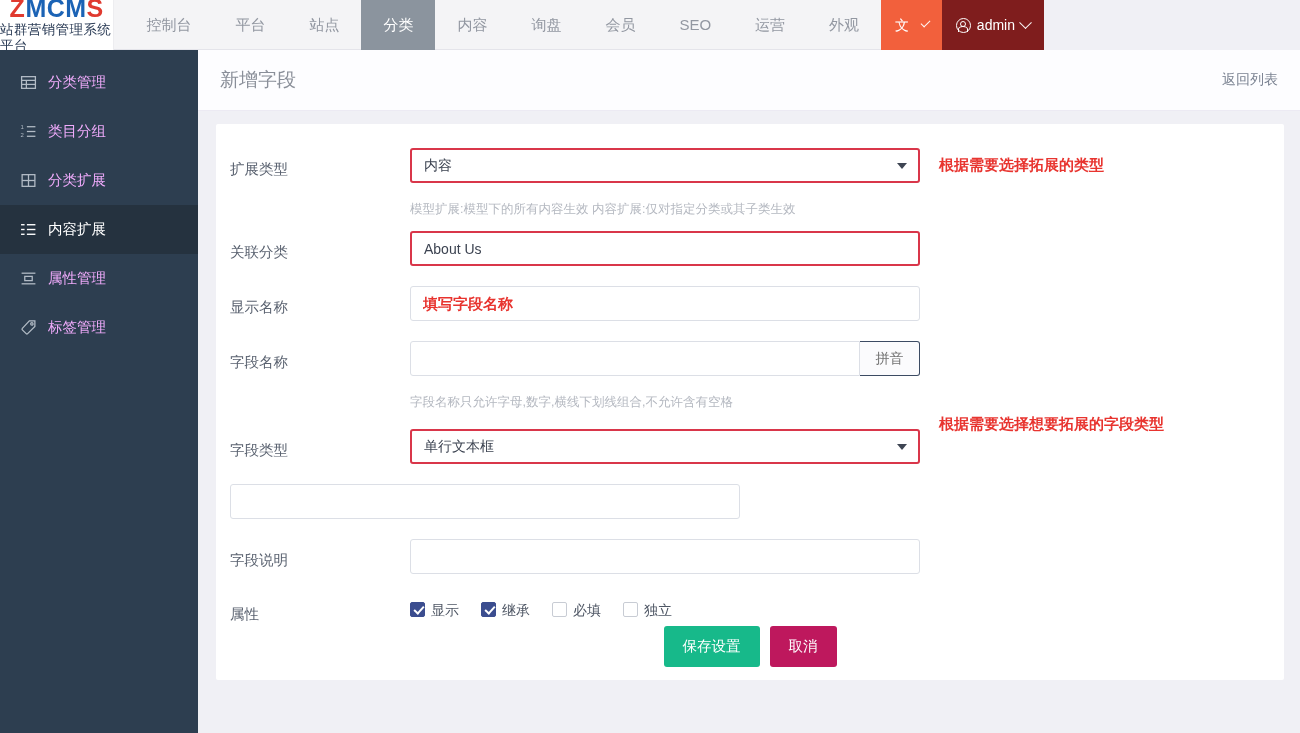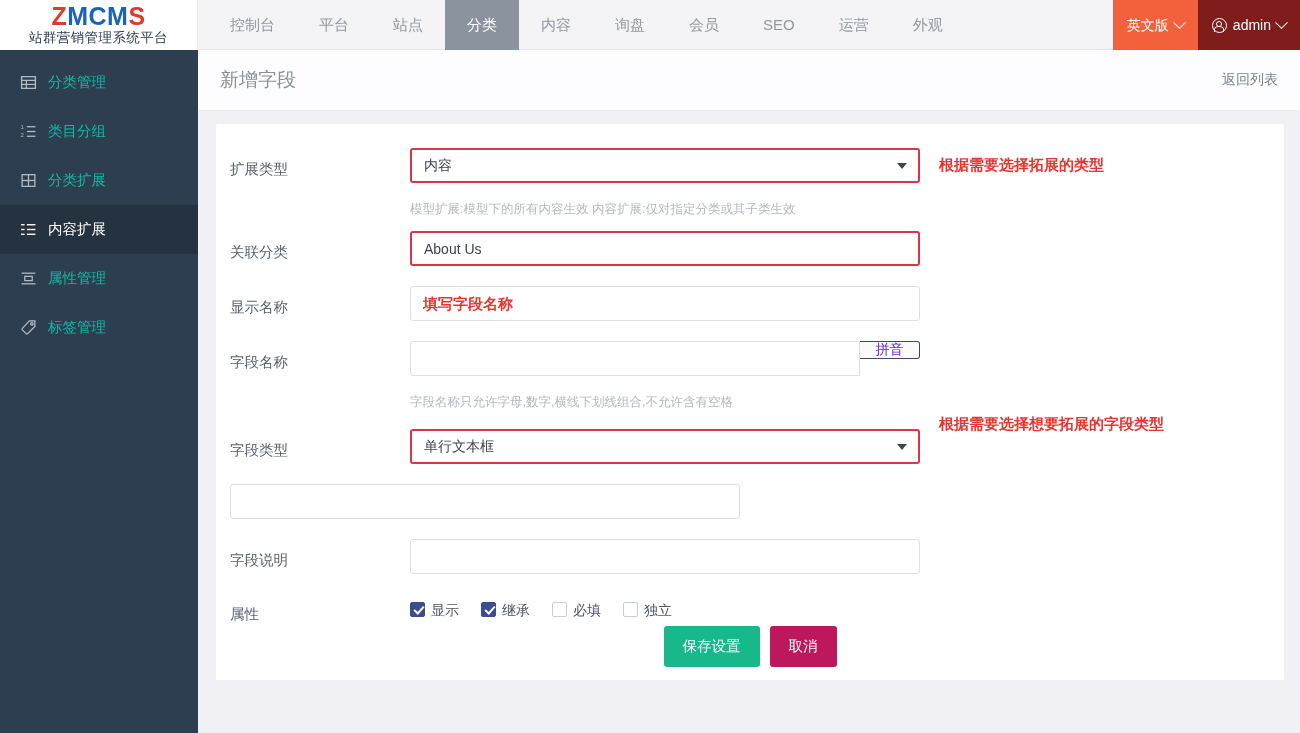--- a/index.html
+++ b/index.html
@@ -7,21 +7,21 @@
     margin: 0; padding: 0;
     width: 1300px; height: 733px;
     overflow: hidden;
     font-family: "Liberation Sans", "DejaVu Sans", sans-serif;
   }
   body { background: #f0f0f5; }
 
   
   .topbar {
     position: absolute; top: 0; left: 0;
-    width: 1300px; height: 50px;
+    width: 1044px; height: 50px;
     background: #f4f4f6;
     display: flex; align-items: stretch;
     border-bottom: 1px solid #e4e4ea;
   }
   .logo-box {
     width: 198px; height: 50px; background: #ffffff;
     display: flex; flex-direction: column;
     align-items: center; justify-content: center;
     border-right: 1px solid #ededf0;
   }
@@ -80,21 +80,21 @@
   
   .sidebar {
     position: absolute; top: 50px; left: 0;
     width: 198px; height: 683px;
     background: #2d3e50;
     padding-top: 8px;
   }
   .side-item {
     height: 49px; display: flex; align-items: center;
     padding-left: 20px; gap: 11px;
-    font-size: 14.5px; color: #14b8a6; cursor: pointer;
+    font-size: 14.5px; color: #f0abfc; cursor: pointer;
   }
   .side-item.active {
     background: #25323f; color: #ffffff;
     box-shadow: inset 2px 0 0 #25323f;
   }
   .side-icon { width: 17px; height: 17px; display: inline-block; flex: none; }
   .side-icon svg { display: block; }
 
   
   .page-head {
@@ -151,24 +151,24 @@
     margin-top: 18px; line-height: 16px;
   }
   .annot {
     position: absolute; font-size: 15px; color: #e8342f;
     font-weight: bold; white-space: nowrap;
   }
 
   .pinyin-wrap { display: flex; width: 510px; }
   .pinyin-wrap .inp { width: 450px; border-radius: 3px 0 0 3px; }
   .pinyin-btn {
-    width: 60px; height: 18px;
+    width: 60px; height: 35px;
     border: 1px solid #3c4b63; border-left: none;
     border-radius: 0 3px 3px 0;
-    background: #fbfbfd; color: #6d28d9;
+    background: #fbfbfd; color: #737373;
     font-size: 14px; cursor: pointer;
     display: flex; align-items: center; justify-content: center;
     font-family: "Liberation Sans", "DejaVu Sans", sans-serif;
   }
 
   .num-wrap { position: relative; width: 510px; }
   .spin {
     position: absolute; right: 8px; top: 6px;
     width: 17px; height: 23px;
     display: flex; flex-direction: column;

